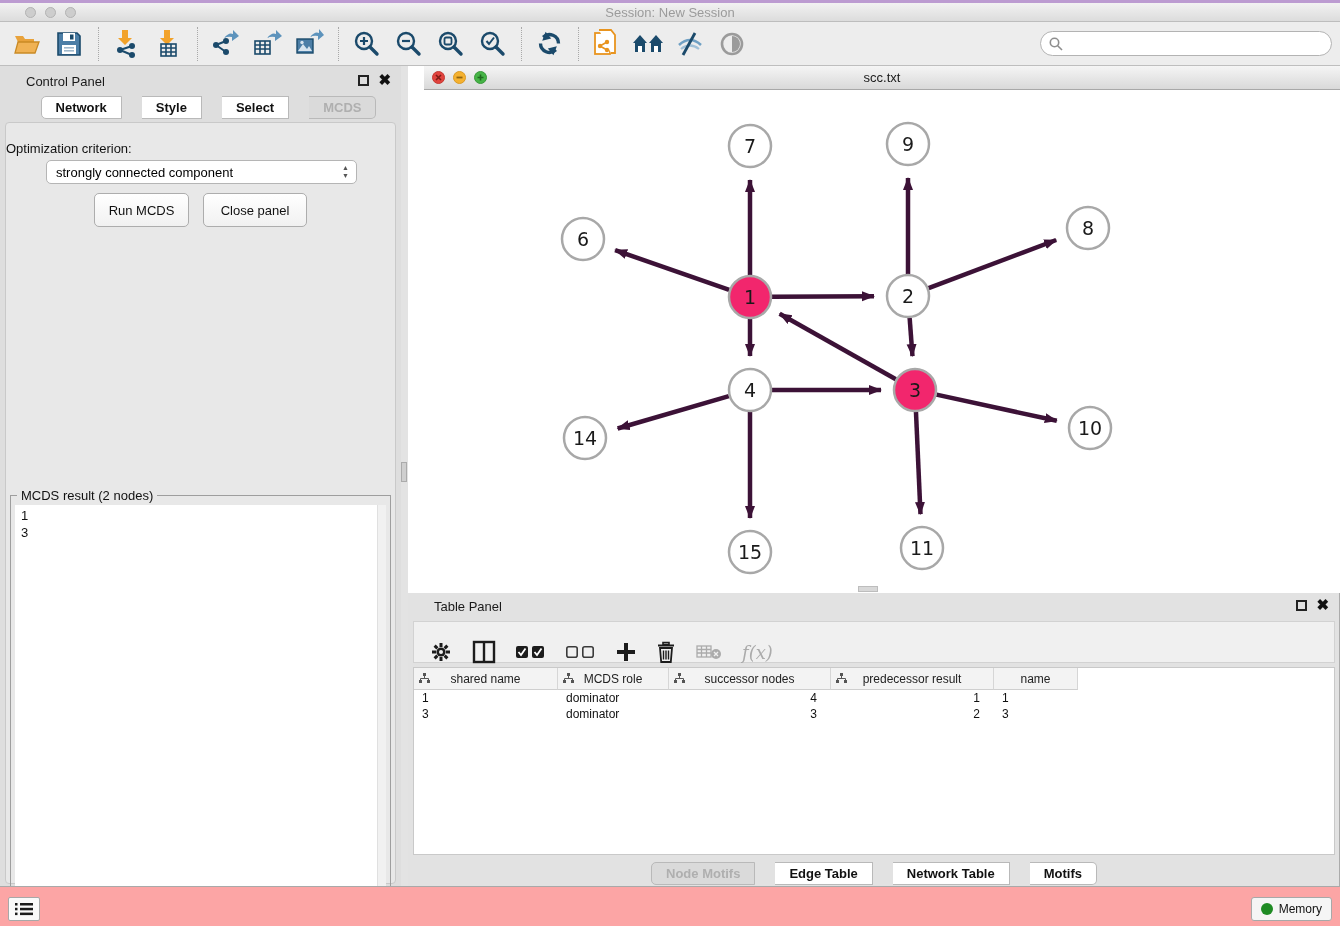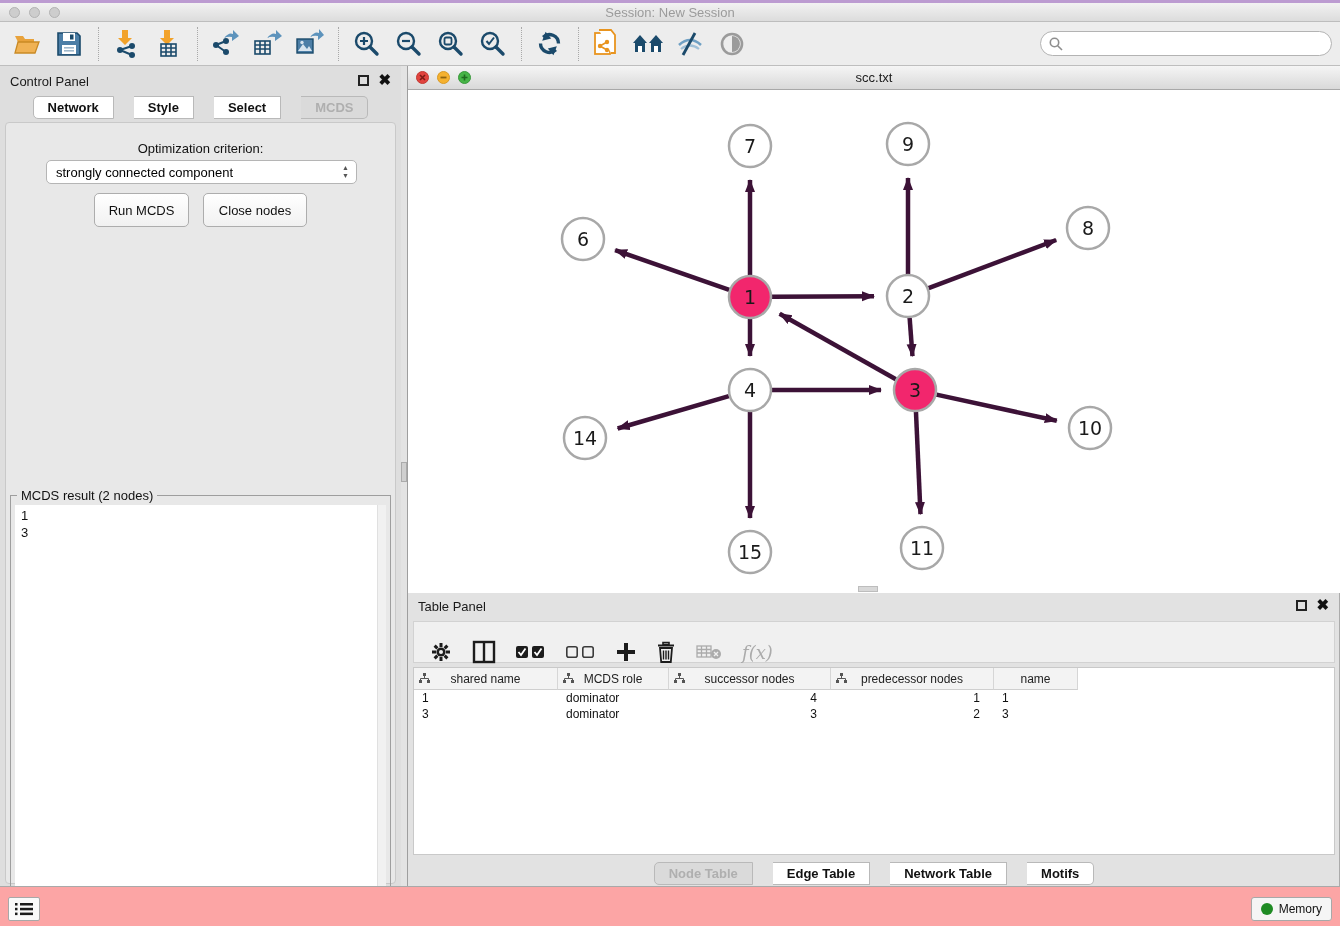--- a/index.html
+++ b/index.html
@@ -1,18 +1,18 @@
 <!DOCTYPE html>
 <html><head>
 <meta charset="utf-8">
 <style>
   * { margin:0; padding:0; box-sizing:border-box; }
   html,body { width:1340px; height:926px; }
   body { font-family:"Liberation Sans", sans-serif; background:#E8E8E8; position:relative; overflow:hidden; }
-  .abs { position:absolute; }
+  .abs { position:absolute;padding-left:16px; }
 
   
   #top-accent { left:0; top:0; width:1340px; height:3px; background:#BC9BD1; }
   #titlebar { left:0; top:3px; width:1340px; height:19px;
     background:linear-gradient(#F2F2F2,#DCDCDC); border-bottom:1px solid #BDBDBD;
     display:flex; align-items:center; }
   .mac-dot { width:11px; height:11px; border-radius:50%; background:#CDCDCD; border:1px solid #B3B3B3; margin-left:9px; }
   #titlebar .title { position:absolute; left:0; right:0; text-align:center; font-size:13px; color:#9B9B9B; }
 
   
@@ -33,21 +33,21 @@
 
   .seg-tabs { display:flex; justify-content:center;gap:20px; }
   .seg { border:1px solid #B9B9B9; border-left:none; background:#FFF; color:#111;
     font-size:13px; font-weight:600; padding:3px 14px; line-height:15px; }
   .seg:first-child { border-left:1px solid #B9B9B9; border-radius:5px 0 0 5px; }
   .seg:last-child { border-radius:0 5px 5px 0; }
   .seg.active { background:#DADADA; color:#AFAFAF; }
 
   #cp-content { position:absolute; left:5px; top:56px; width:391px; height:762px;
     background:#E8E8E8; border:1px solid #C9C9C9; border-radius:4px; }
-  #opt-label { position:absolute; left:0; right:0; top:18px; text-align:center; font-size:13px; color:#111; }
+  #opt-label { position:absolute; left:0; right:0; top:18px; text-align:left; font-size:13px; color:#111; }
   #criterion-select { position:absolute; left:40px; top:37px; width:311px; height:24px; background:#FFF;
     border:1px solid #B5B5B5; border-radius:5px; display:flex; align-items:center; font-size:13px; padding-left:9px; }
   .stepper { position:absolute; right:7px; top:3px; display:flex; flex-direction:column; align-items:center; color:#555; }
   .stepper b { font-size:7px; line-height:8px; font-weight:normal; }
   .btn { position:absolute; height:34px; background:linear-gradient(#FFFFFF,#F1F1F1);
     border:1px solid #ADADAD; border-radius:5px; font-size:13px; color:#111;
     display:flex; align-items:center; justify-content:center; }
   #run-btn { left:88px; top:70px; width:95px; }
   #close-btn { left:197px; top:70px; width:104px; }
 
@@ -271,21 +271,21 @@
   <div id="cp-content">
     <div id="opt-label">Optimization criterion:</div>
     <div id="criterion-select">
       <span>strongly connected component</span>
       <span class="stepper">
           <b>▲</b>
           <b>▼</b>
         </span>
     </div>
     <div class="btn" id="run-btn">Run MCDS</div>
-    <div class="btn" id="close-btn">Close nodes</div>
+    <div class="btn" id="close-btn">Close panel</div>
 
     <div id="result-group">
       <span id="result-legend">MCDS result (2 nodes)</span>
       <div id="result-text-area">
         <pre id="mcds-result-text">1
 3</pre>
         <div id="result-scroll"></div>
       </div>
     </div>
   </div>
@@ -491,21 +491,21 @@
         </div>
         <div class="th" style="width: 163px;">
           <svg class="col-icon" width="11" height="11" viewBox="0 0 11 11">
             <g fill="#555">
               <rect x="4" y="0" width="3" height="3"></rect>
               <rect x="0" y="7" width="3" height="3"></rect>
               <rect x="8" y="7" width="3" height="3"></rect>
             </g>
             <path d="M5.5 3 V5.5 M1.5 7 V5.5 H9.5 V7" stroke="#555" stroke-width="1" fill="none"></path>
           </svg>
-          <span>predecessor nodes</span>
+          <span>predecessor result</span>
         </div>
         <div class="th" style="width: 84px;">
           <span>name</span>
         </div>
       </div>
     <div id="nt-body">
         <div class="tr">
           <div class="td al" style="width: 144px;">1</div>
           <div class="td al" style="width: 111px;">dominator</div>
           <div class="td ar" style="width: 162px;">4</div>
@@ -516,21 +516,21 @@
           <div class="td al" style="width: 144px;">3</div>
           <div class="td al" style="width: 111px;">dominator</div>
           <div class="td ar" style="width: 162px;">3</div>
           <div class="td ar" style="width: 163px;">2</div>
           <div class="td al" style="width: 84px;">3</div>
         </div>
       </div>
   </div>
 
   <div id="tp-tabs" class="seg-tabs">
-      <div class="seg active">Node Table</div>
+      <div class="seg active">Node Motifs</div>
       <div class="seg">Edge Table</div>
       <div class="seg">Network Table</div>
       <div class="seg">Motifs</div>
     </div>
 </div>
 
 <div id="status-bar" class="abs">
   <div id="list-btn">
     <svg width="18" height="14" viewBox="0 0 18 14">
         <g fill="#1C1C1C">

